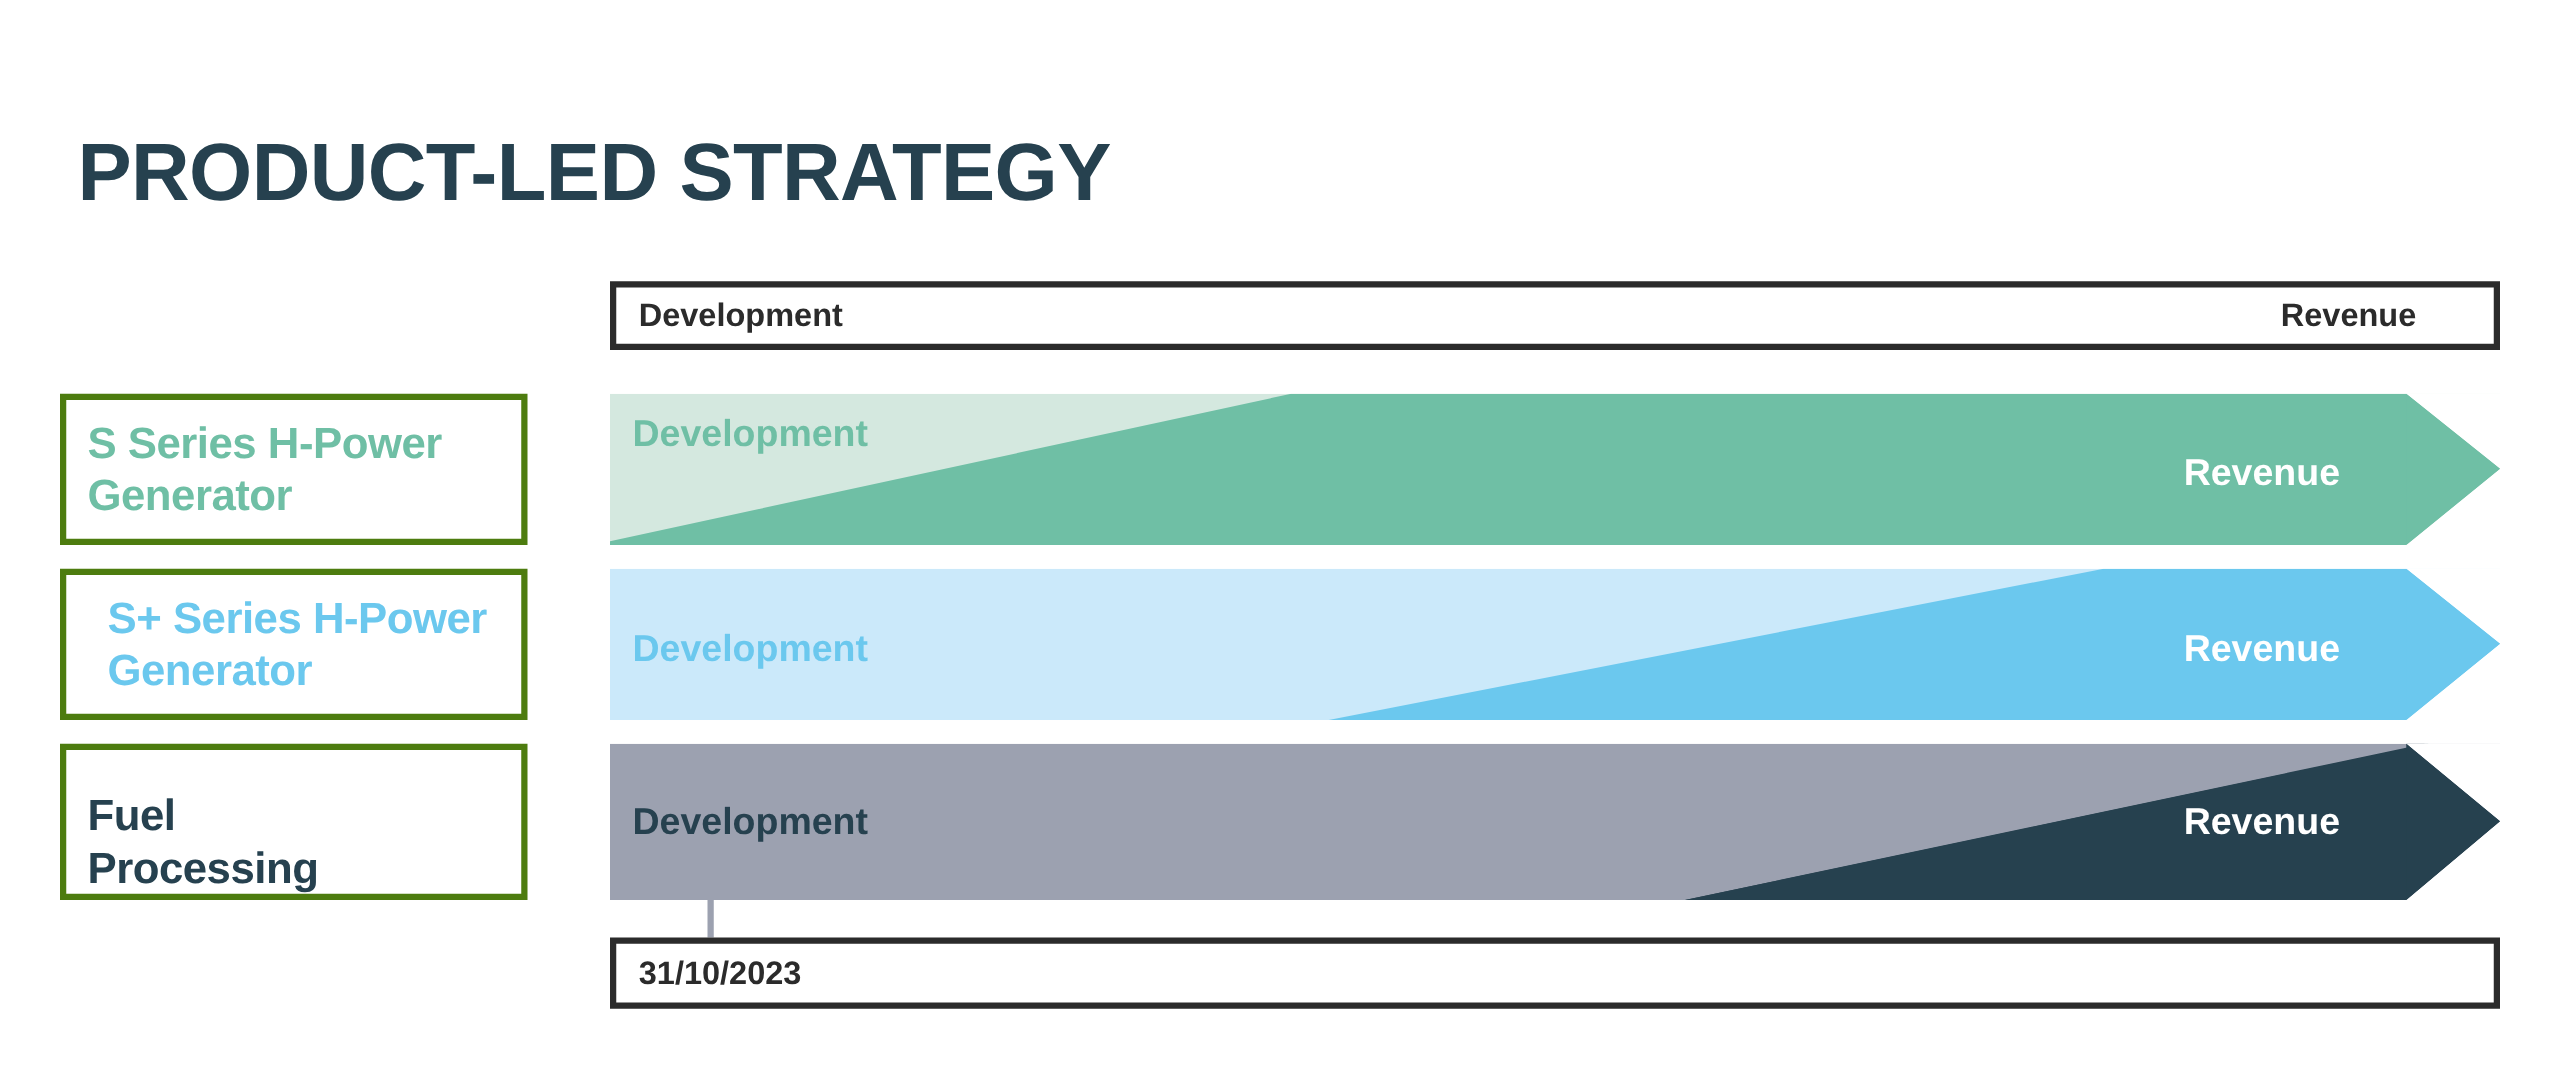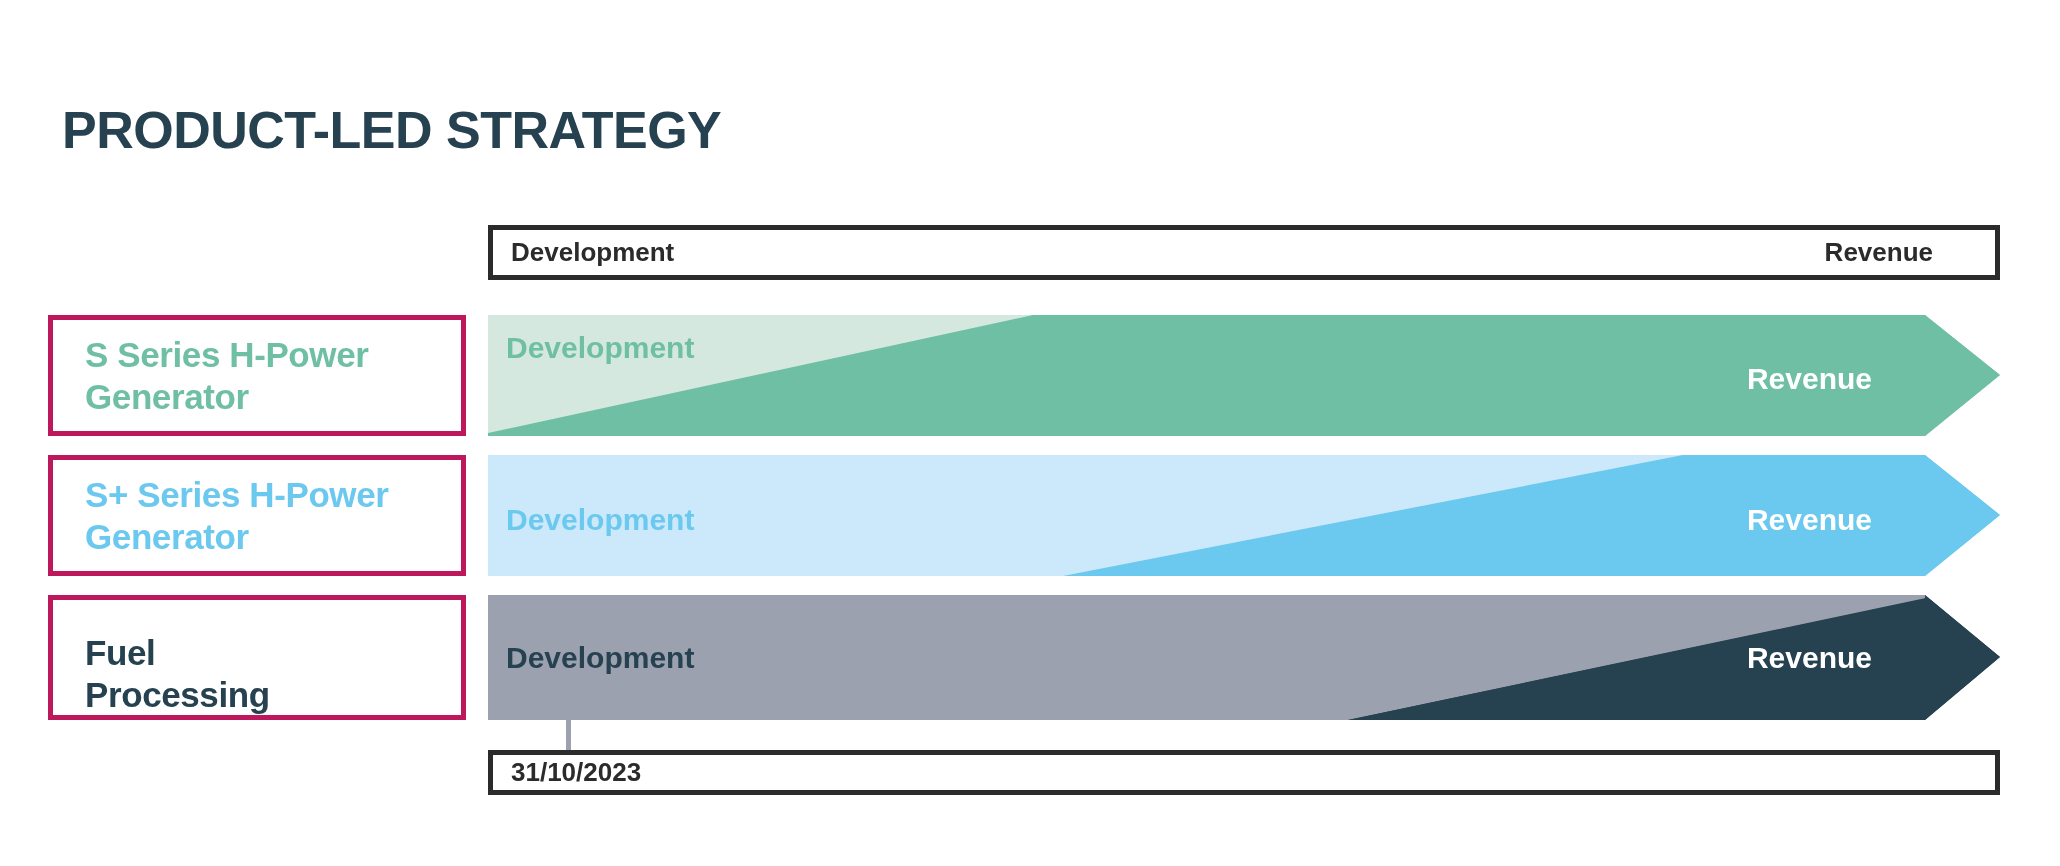--- a/index.html
+++ b/index.html
@@ -13,21 +13,21 @@
     position: relative;
     font-family: "Liberation Sans", sans-serif;
     overflow: hidden;
   }
 
   
   #page-title {
     position: absolute;
     left: 62px;
     top: 100px;
-    font-size: 52px;
+    font-size: 65px;
     font-weight: bold;
     letter-spacing: -0.5px;
     color: #26414f;
     white-space: nowrap;
   }
 
   
   .outline-bar {
     position: absolute;
     left: 488px;
@@ -54,34 +54,34 @@
     color: #2b2b2b;
     white-space: nowrap;
   }
 
   #phase-header-bar {
     top: 225px;
     height: 55px;
   }
   #timeline-footer-bar {
     top: 750px;
-    height: 45px;
+    height: 57px;
   }
 
   
   .row-label-box {
     position: absolute;
     left: 48px;
-    width: 418px;
+    width: 374px;
     box-sizing: border-box;
-    border: 5px solid #be185d;
+    border: 5px solid #4d7c0f;
     background: #ffffff;
     display: flex;
     align-items: center;
-    padding-left: 32px;
+    padding-left: 17px;
   }
   .row-label-text {
     font-size: 35px;
     font-weight: bold;
     line-height: 1.18;
     letter-spacing: -0.4px;
     white-space: pre-line;
   }
 
   
@@ -159,21 +159,21 @@
     <polygon points="0,118 545,0 1437,0 1512,60 1437,121 0,121" fill="#6fbfa5"></polygon>
 
     <polygon points="1437,0 1512,60 1437,121 1512,121 1512,0" fill="#ffffff"></polygon>
     <polygon points="1437,0 1512,60 1437,121" fill="#6fbfa5"></polygon>
   </svg>
   <span class="phase-caption caption-dev" style="color:#6fbfa5;">Development</span>
   <span class="phase-caption caption-rev" style="color:#ffffff;">Revenue</span>
 </div>
 
 <div id="label-box-s-plus-series" class="row-label-box">
-  <span class="row-label-text" style="color:#6bc8ee;">S+ Series H-Power
+  <span class="row-label-text" style="color:#6bc8ee;margin-left:16px;">S+ Series H-Power
 Generator</span>
 </div>
 
 <div id="row-s-plus-series" class="track-row">
   <svg class="track-svg" viewBox="0 0 1512 121" preserveAspectRatio="none">
     <polygon points="0,0 1512,0 1512,121 0,121" fill="#cbe9fa"></polygon>
     <polygon points="575,121 1195,0 1437,0 1512,60 1437,121" fill="#6bc8ee"></polygon>
     <polygon points="1437,0 1512,60 1437,121 1512,121 1512,0" fill="#ffffff"></polygon>
     <polygon points="1437,0 1512,60 1437,121" fill="#6bc8ee"></polygon>
   </svg>

